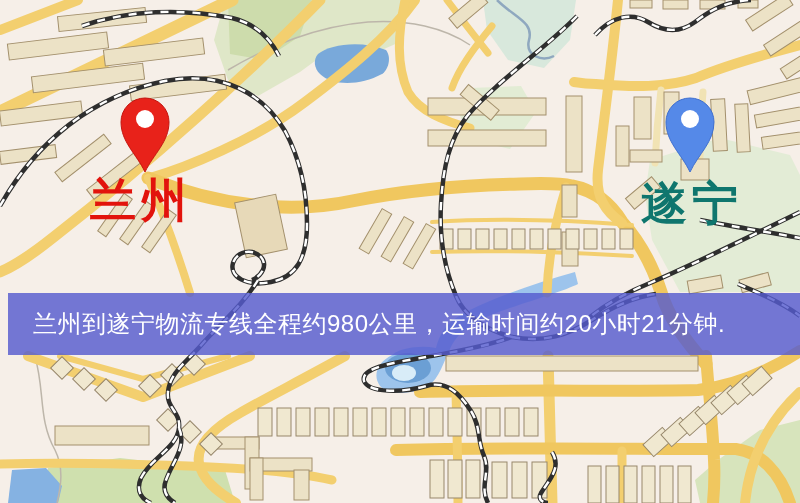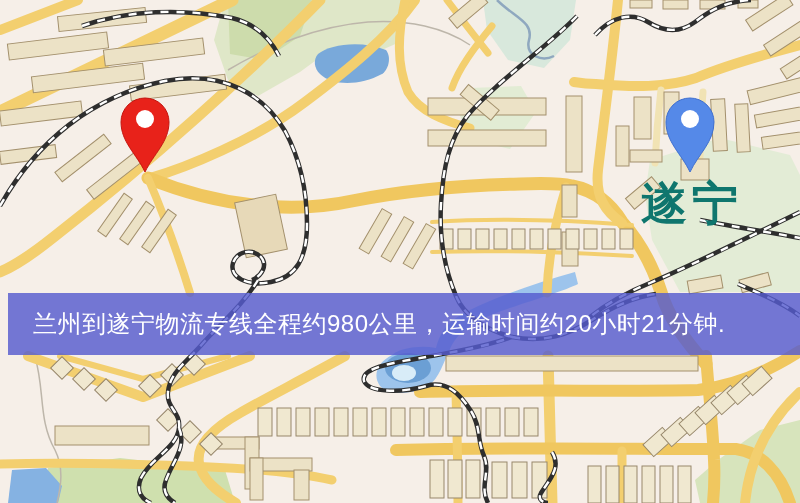--- a/index.html
+++ b/index.html
@@ -230,19 +230,20 @@
       <path d="M145,172 c-8.5,-18 -24,-30 -24,-50 a24,24 0 1 1 48,0 c0,20 -15.5,32 -24,50 z" fill="#e8221a" stroke="#c4150f" stroke-width="1"></path>
       <circle cx="145" cy="119" r="9" fill="#ffffff"></circle>
     </g>
 
     <g>
       <path d="M690,172 c-8.5,-18 -24,-30 -24,-50 a24,24 0 1 1 48,0 c0,20 -15.5,32 -24,50 z" fill="#5589e8" stroke="#3f6fd0" stroke-width="1"></path>
       <circle cx="690" cy="119" r="9" fill="#ffffff"></circle>
     </g>
   </svg>
 
+  <div class="city-label origin">兰州</div>
   <div class="city-label dest">遂宁</div>
 
   <div class="banner">
     <span>兰州到遂宁物流专线全程约980公里，运输时间约20小时21分钟.</span>
   </div>
 
 </div>
 
 </body></html>

